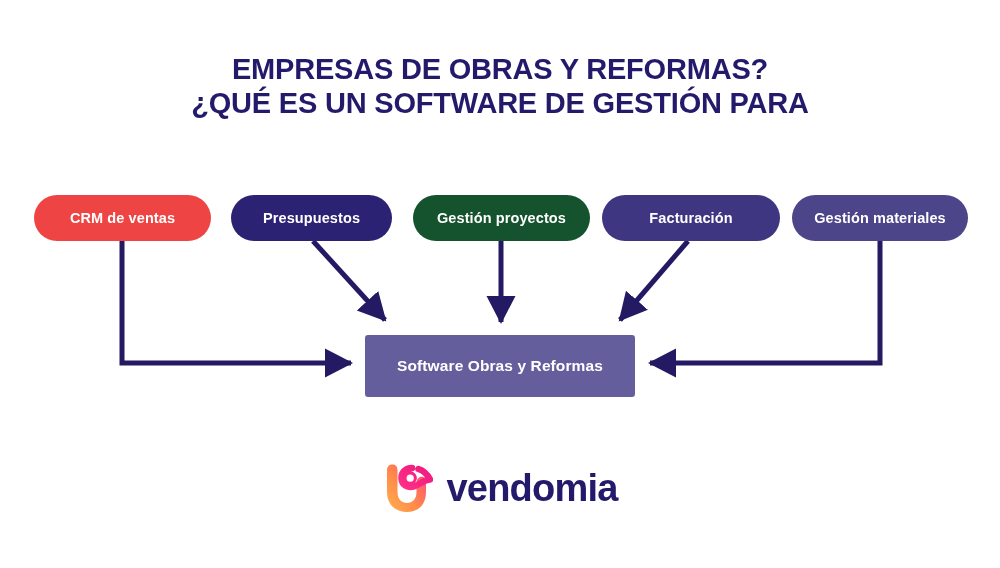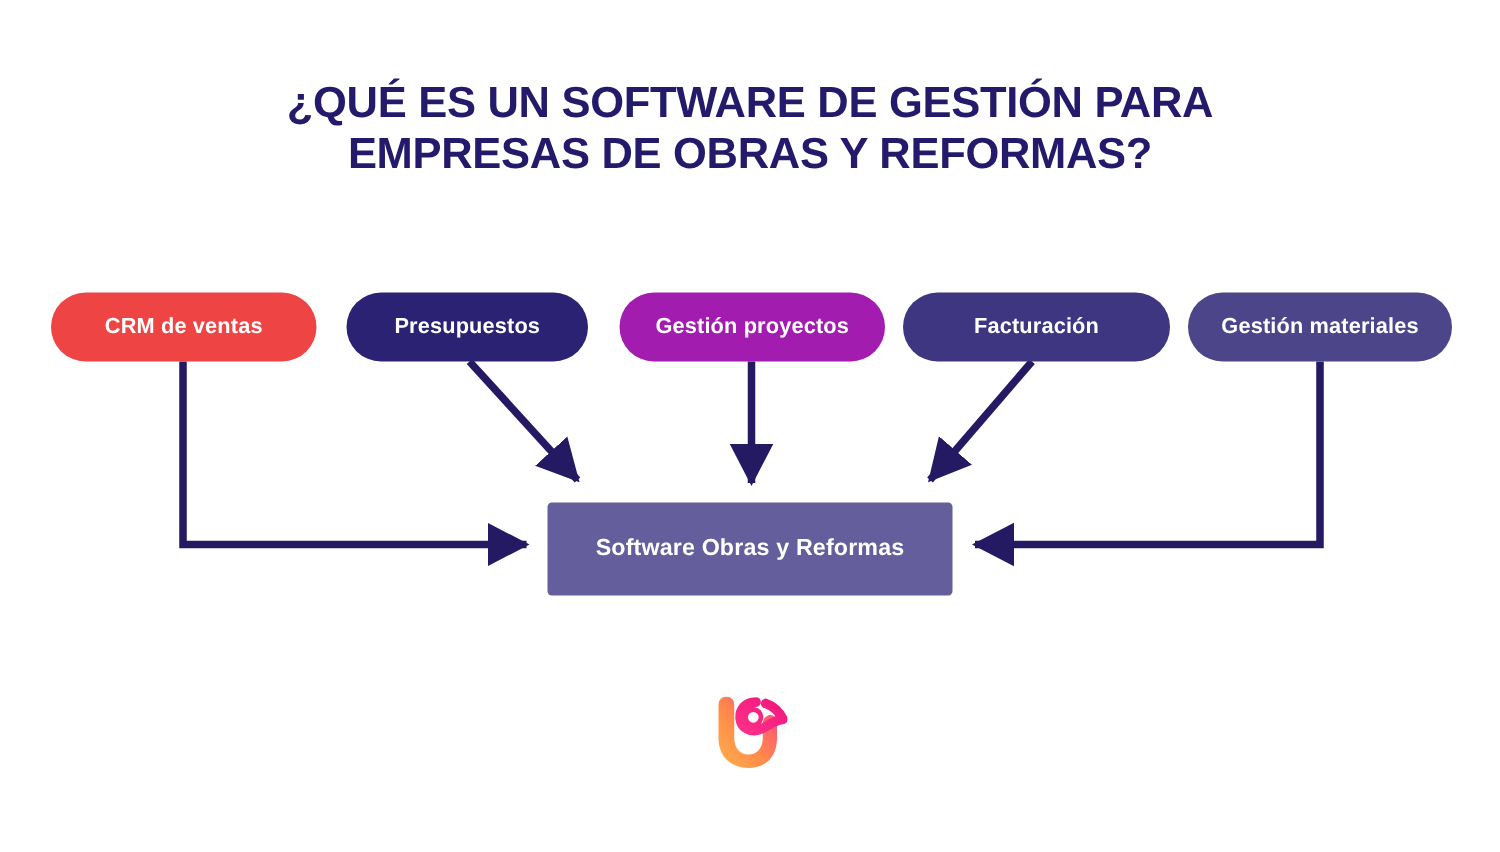--- a/index.html
+++ b/index.html
@@ -100,22 +100,22 @@
     letter-spacing: -0.8px;
     line-height: 38px;
   }
 </style>
 </head>
 <body style="background: rgb(255, 255, 255);">
 
 <div id="canvas">
 
   <h1 id="title" style="color: rgb(35, 26, 107);">
+    <span class="line">EMPRESAS DE OBRAS Y REFORMAS?</span>
     <span class="line">¿QUÉ ES UN SOFTWARE DE GESTIÓN PARA</span>
-    <span class="line">EMPRESAS DE OBRAS Y REFORMAS?</span>
   </h1>
 
   <svg id="connectors" viewBox="0 0 1000 568" width="1000" height="568" xmlns="http://www.w3.org/2000/svg">
     <defs>
       <marker id="ah-right" markerWidth="7" markerHeight="7" refX="5.2" refY="3.5" orient="auto" markerUnits="strokeWidth">
         <path d="M0,0.6 L5.6,3.5 L0,6.4 Z" fill="#241963"></path>
       </marker>
       <marker id="ah-left" markerWidth="7" markerHeight="7" refX="5.2" refY="3.5" orient="auto" markerUnits="strokeWidth">
         <path d="M0,0.6 L5.6,3.5 L0,6.4 Z" fill="#241963"></path>
       </marker>
@@ -137,21 +137,21 @@
 
     <path d="M 880 241 L 880 363 L 650 363" fill="none" stroke="#241963" stroke-width="5" stroke-linecap="butt" stroke-linejoin="miter" marker-end="url(#ah-left)"></path>
   </svg>
 
   <div class="pill" id="pill0" style="background: #ef4444;">
     <span>CRM de ventas</span>
   </div>
   <div class="pill" id="pill1" style="background: rgb(44, 34, 115); text-align: center;">
     <span>Presupuestos</span>
   </div>
-  <div class="pill" id="pill2" style="background: #a21caf;">
+  <div class="pill" id="pill2" style="background: #14532d;">
     <span>Gestión proyectos</span>
   </div>
   <div class="pill" id="pill3" style="background: rgb(62, 54, 128);">
     <span>Facturación</span>
   </div>
   <div class="pill" id="pill4" style="background: rgb(77, 69, 137);">
     <span>Gestión materiales</span>
   </div>
 
   <div id="centerbox" style="background: rgb(101, 94, 156); color: rgb(255, 255, 255);">
@@ -176,15 +176,16 @@
                C43 16 40 14 37 15 C34.5 16 33.5 18 33.5 21 L33.5 30
                C33.5 37 29.5 41 24 41 C18.5 41 14.5 37 14.5 30 L14.5 8
                C14.5 4.5 12.4 2.5 9.3 2.5 C6.2 2.5 4 4.5 4 8 Z" fill="url(#vgrad)"></path>
 
       <path d="M29 6 C22 6 18 11 18.5 17 C19 23 25 26.5 31 24.5
                C37 22.5 41.5 17.5 47 17.5 C44 11.5 40 8.5 35.5 7
                M26.5 12.5 C29.5 12.5 31 14.5 30.5 16.8
                C30 19 27.5 20 25.8 18.6 C24.2 17.3 24 13.8 26.5 12.5 Z" fill="none" stroke="url(#sgrad)" stroke-width="6.5" stroke-linecap="round" stroke-linejoin="round"></path>
       <circle cx="27.2" cy="16.2" r="3.6" fill="#ffffff"></circle>
     </svg>
+    <span id="logo-word" style="color: rgb(35, 26, 107);">vendomia</span>
   </div>
 
 </div>
 
 </body></html>

